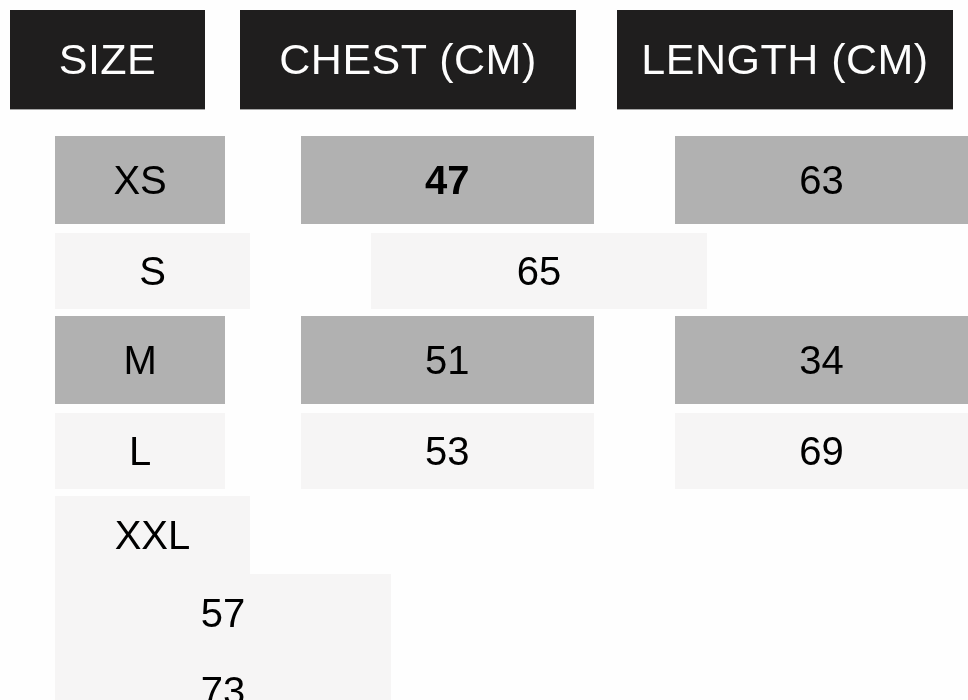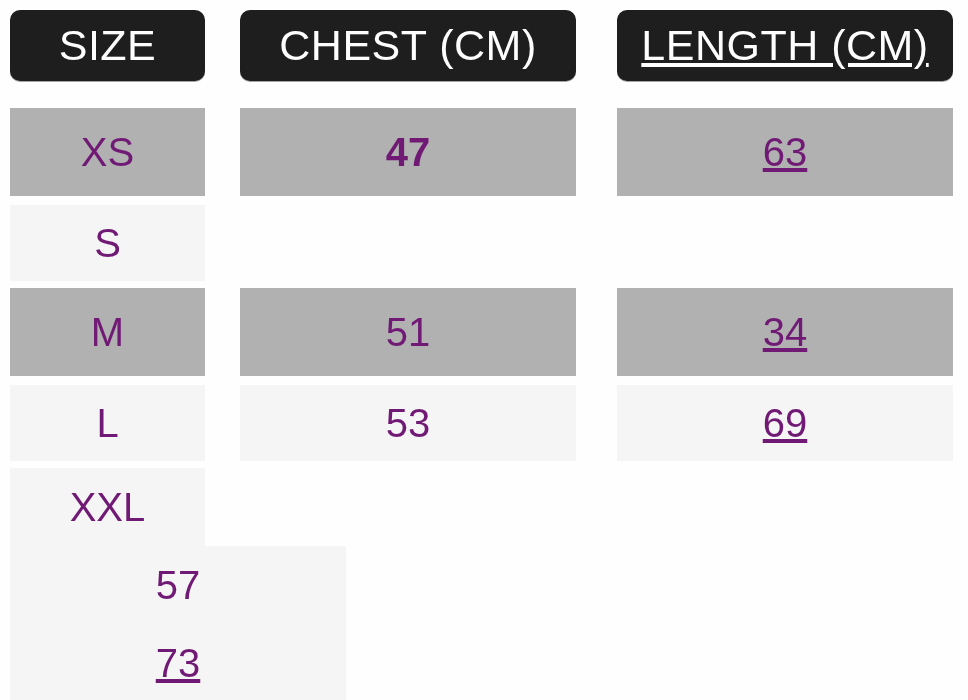--- a/index.html
+++ b/index.html
@@ -20,43 +20,44 @@
   .trow {
     display: flex;
     align-items: stretch;
   }
   
   .cell { display: flex; align-items: center; justify-content: center; }
   .col-size   { width: 195px; }
   .gap1       { width: 35px;  }
   .col-chest  { width: 336px; text-align: center; }
   .gap2       { width: 41px;  }
-  .col-length { width: 336px; text-decoration: underline; }
+  .col-length { width: 336px; }
 
   .header-row { margin-bottom: 27px; }
   .header-cell {
-    height: 71px;
+    height: 99px;
     background: #1f1e1e;
     color: #fdfdfd;
     font-size: 43px;
     letter-spacing: 0.5px;
-    border-radius: 10px;
+    border-radius: 0;
     box-shadow: 0 1px 0 rgba(0,0,0,0.35);
   }
 
   .data-row.gray  { margin-bottom: 9px; }
   .data-row.gray .cell  { height: 88px; background: #b1b1b1; }
   .data-row.light { margin-bottom: 7px; }
   .data-row.light .cell { height: 76px; background: #f6f5f5; }
   .data-row.last  { margin-bottom: 0; flex-direction: column; }
   .data-row.last .cell  { height: 78px; }
 
   .data-row .cell {
-    color: #701a75;
+    color: #000000;
     font-size: 40px;
+    margin-left: 45px;
   }
   .bold-val { font-weight: bold; }
 </style>
 </head>
 <body>
 
 <div class="page">
 
   <div class="trow header-row">
     <div class="cell header-cell col-size">SIZE</div>
@@ -71,20 +72,21 @@
     <div class="gap1"></div>
     <div class="cell col-chest bold-val">47</div>
     <div class="gap2"></div>
     <div class="cell col-length">63</div>
   </div>
 
   <div class="trow data-row light">
     <div class="cell col-size">S</div>
     <div class="gap1"></div>
     <div class="gap2"></div>
+    <div class="cell col-length">65</div>
   </div>
 
   <div class="trow data-row gray">
     <div class="cell col-size">M</div>
     <div class="gap1"></div>
     <div class="cell col-chest">51</div>
     <div class="gap2"></div>
     <div class="cell col-length">34</div>
   </div>
 

